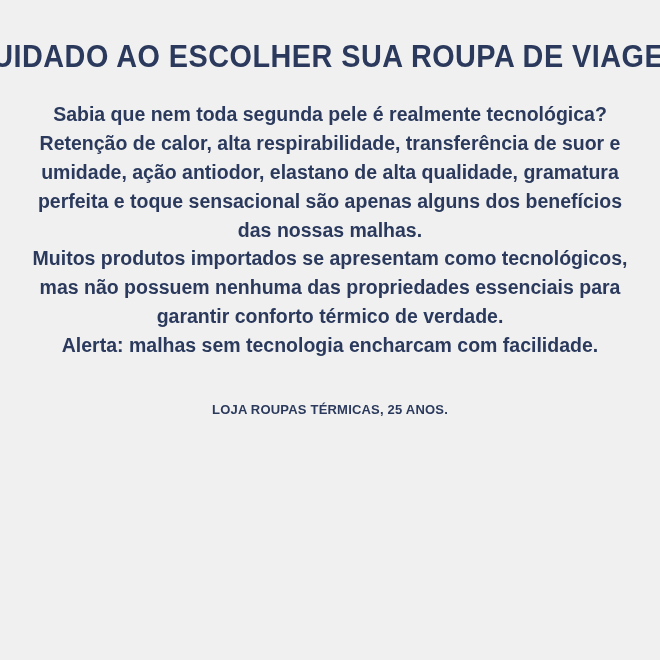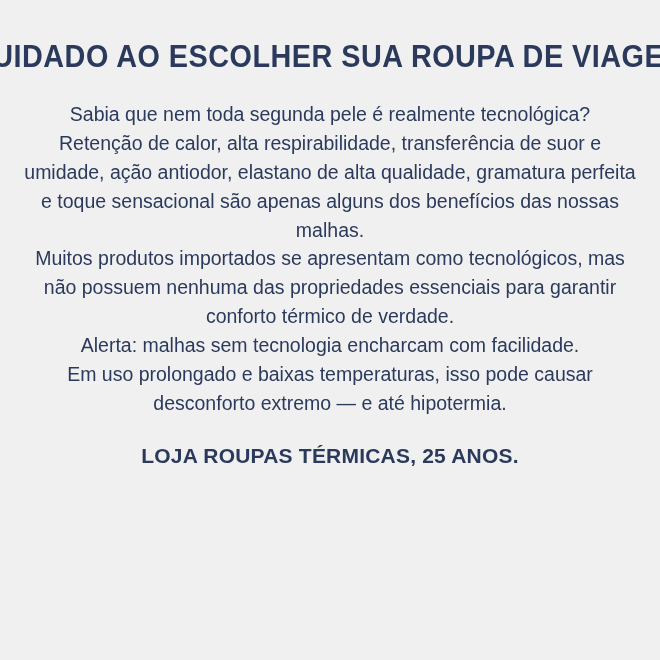--- a/index.html
+++ b/index.html
@@ -33,49 +33,48 @@
     text-align: center;
     line-height: 1.1;
     transform: scaleX(0.93);
     margin: 10px 0 26px 0;
     white-space: nowrap;
   }
   .body-block {
     width: 612px;
     text-align: center;
     color: #2b3a5c;
-    font-weight: normal;
+    font-weight: bold;
     font-size: 19.5px;
     line-height: 1.48;
   }
   .para {
     margin: 0 0 0 0;
   }
   .para + .para {
     margin-top: 0px;
   }
   .signature {
-    margin-top: 26px;
+    margin-top: 42px;
     text-align: center;
     color: #2b3a5c;
     font-weight: bold;
-    font-size: 21px;
+    font-size: 13px;
     letter-spacing: 0.2px;
   }
 </style>
 </head>
 <body>
 
 <div class="poster">
 
   <h1 class="headline">CUIDADO AO ESCOLHER SUA ROUPA DE VIAGEM</h1>
 
   <div class="body-block">
     <p class="para">Sabia que nem toda segunda pele é realmente tecnológica?</p>
     <p class="para">Retenção de calor, alta respirabilidade, transferência de suor e umidade, ação antiodor, elastano de alta qualidade, gramatura perfeita e toque sensacional são apenas alguns dos benefícios das nossas malhas.</p>
     <p class="para">Muitos produtos importados se apresentam como tecnológicos, mas não possuem nenhuma das propriedades essenciais para garantir conforto térmico de verdade.</p>
     <p class="para">Alerta: malhas sem tecnologia encharcam com facilidade.</p>
-    <p class="para">Em uso prolongado e baixas temperaturas, isso pode causar desconforto extremo — e até hipotermia.</p>
   </div>
 
   <div class="signature">LOJA ROUPAS TÉRMICAS, 25 ANOS.</div>
 
 </div>
 
 </body></html>

